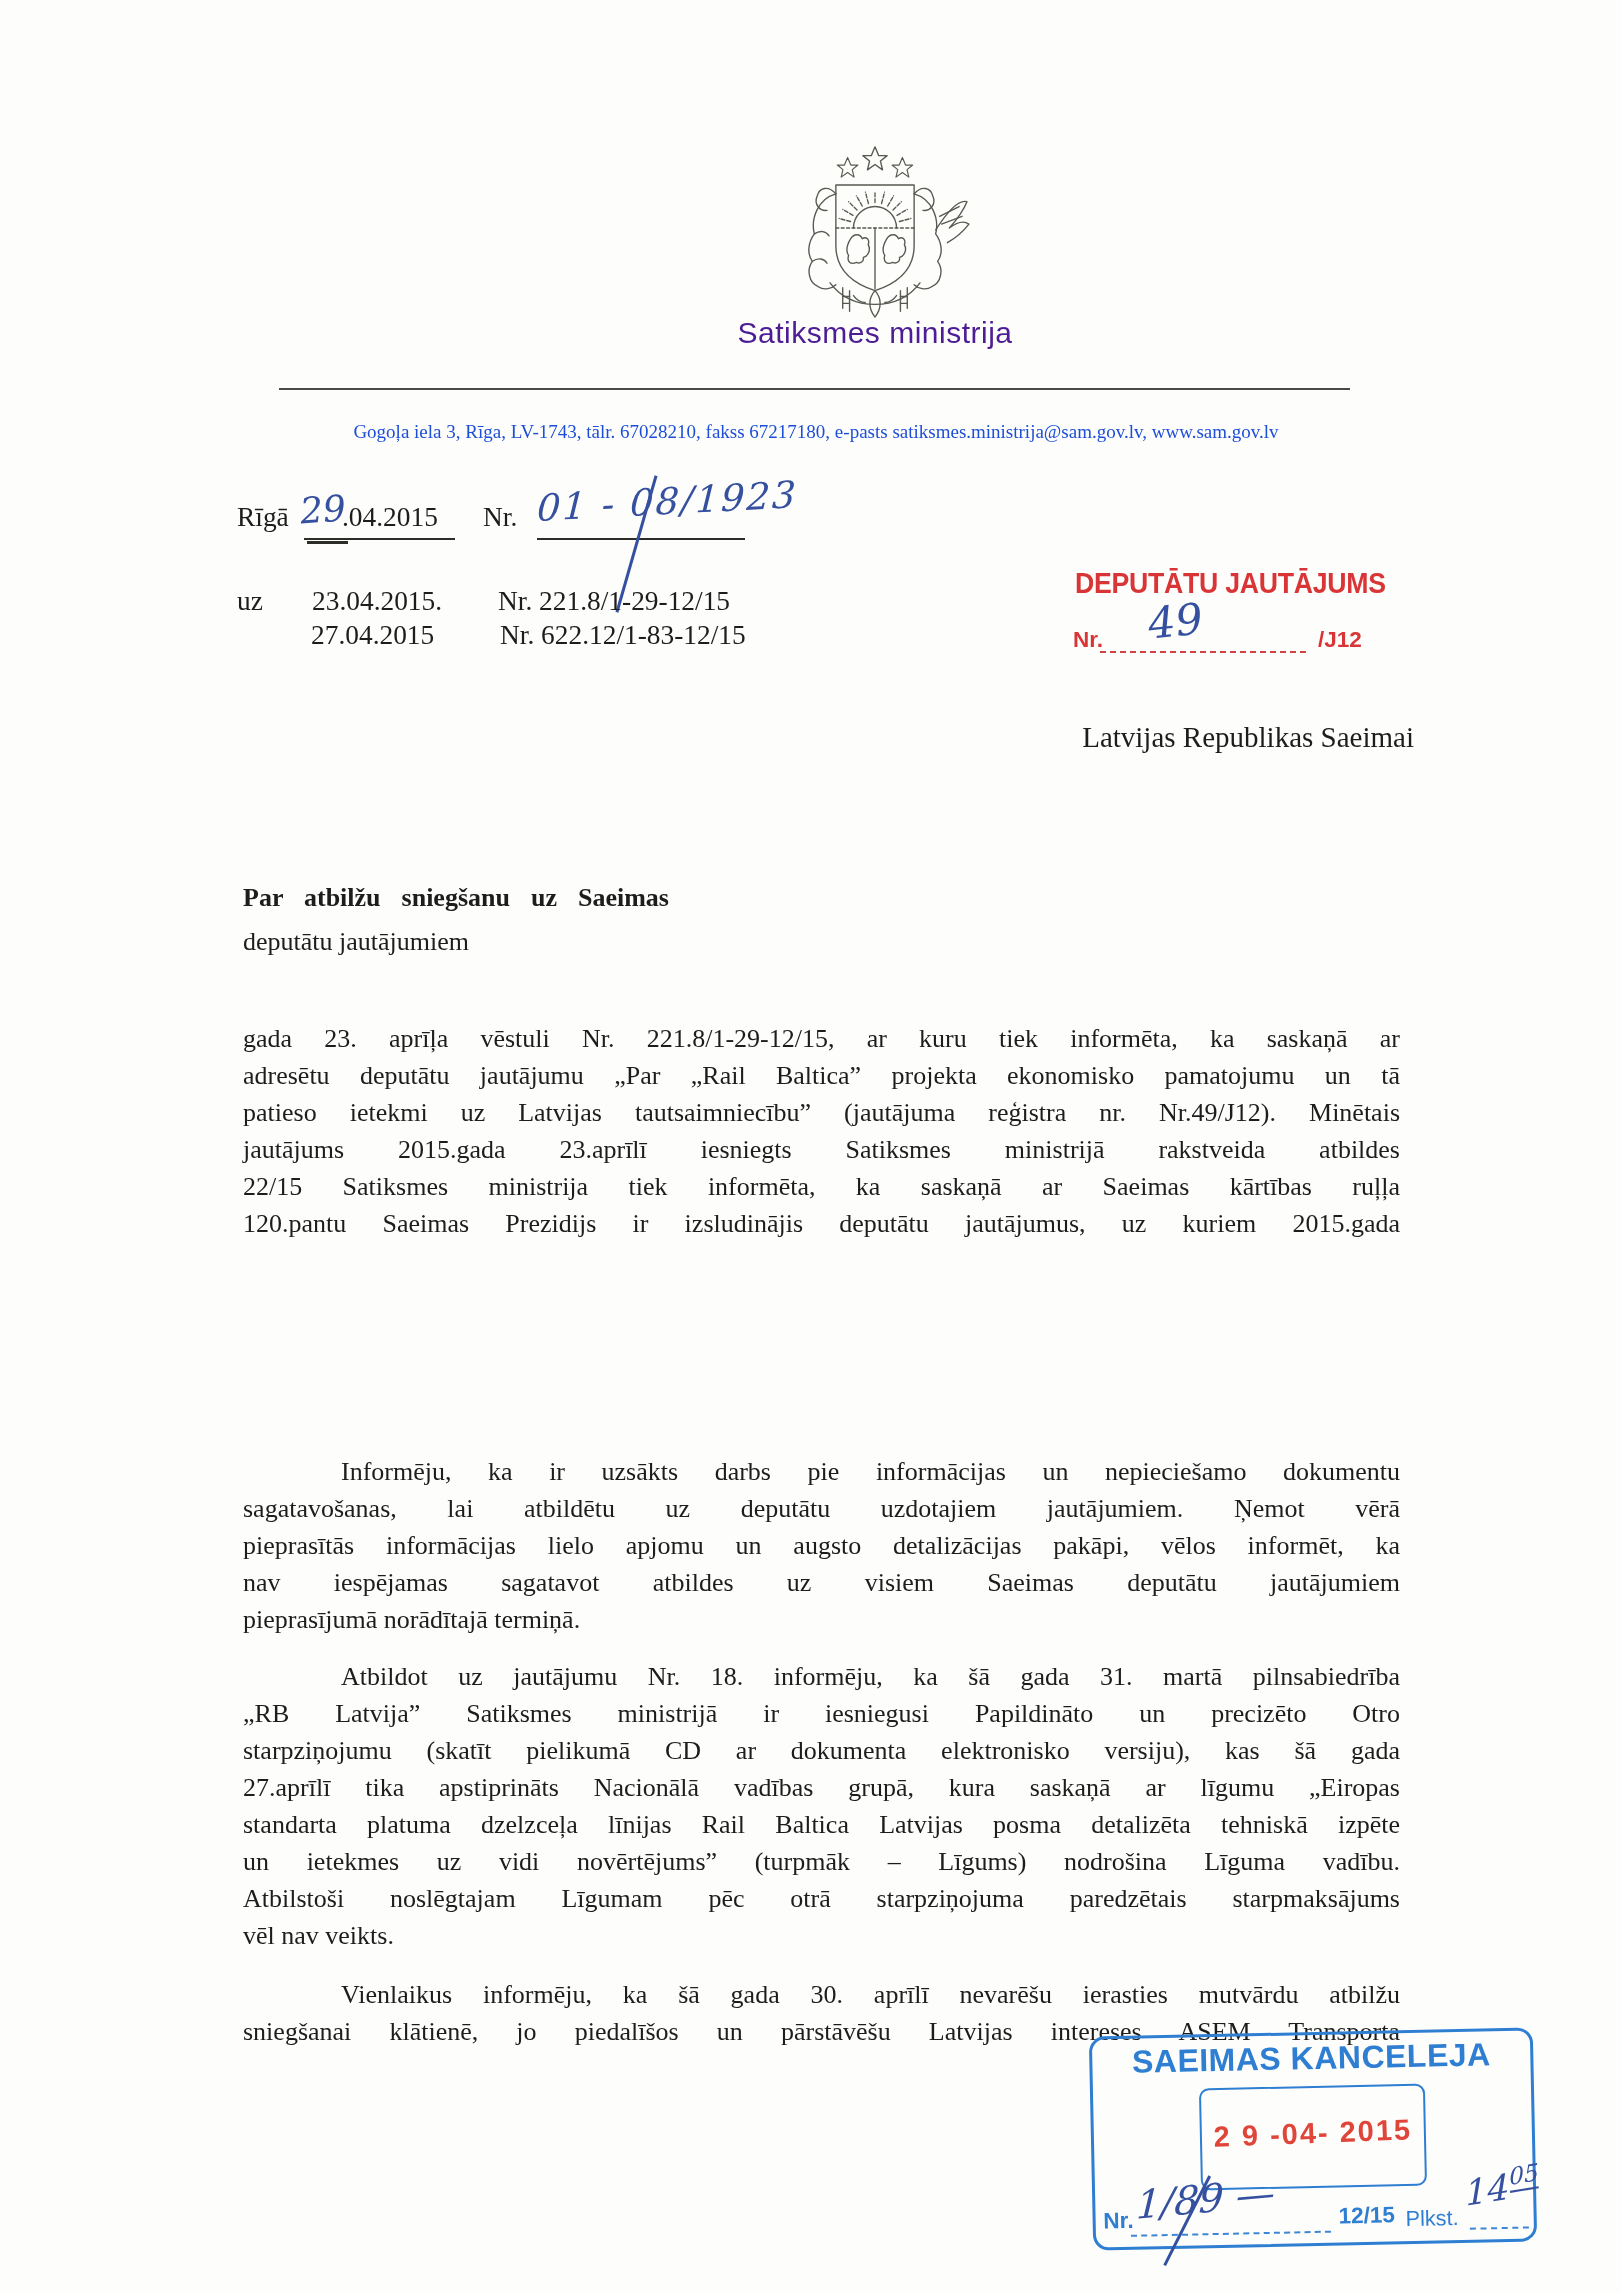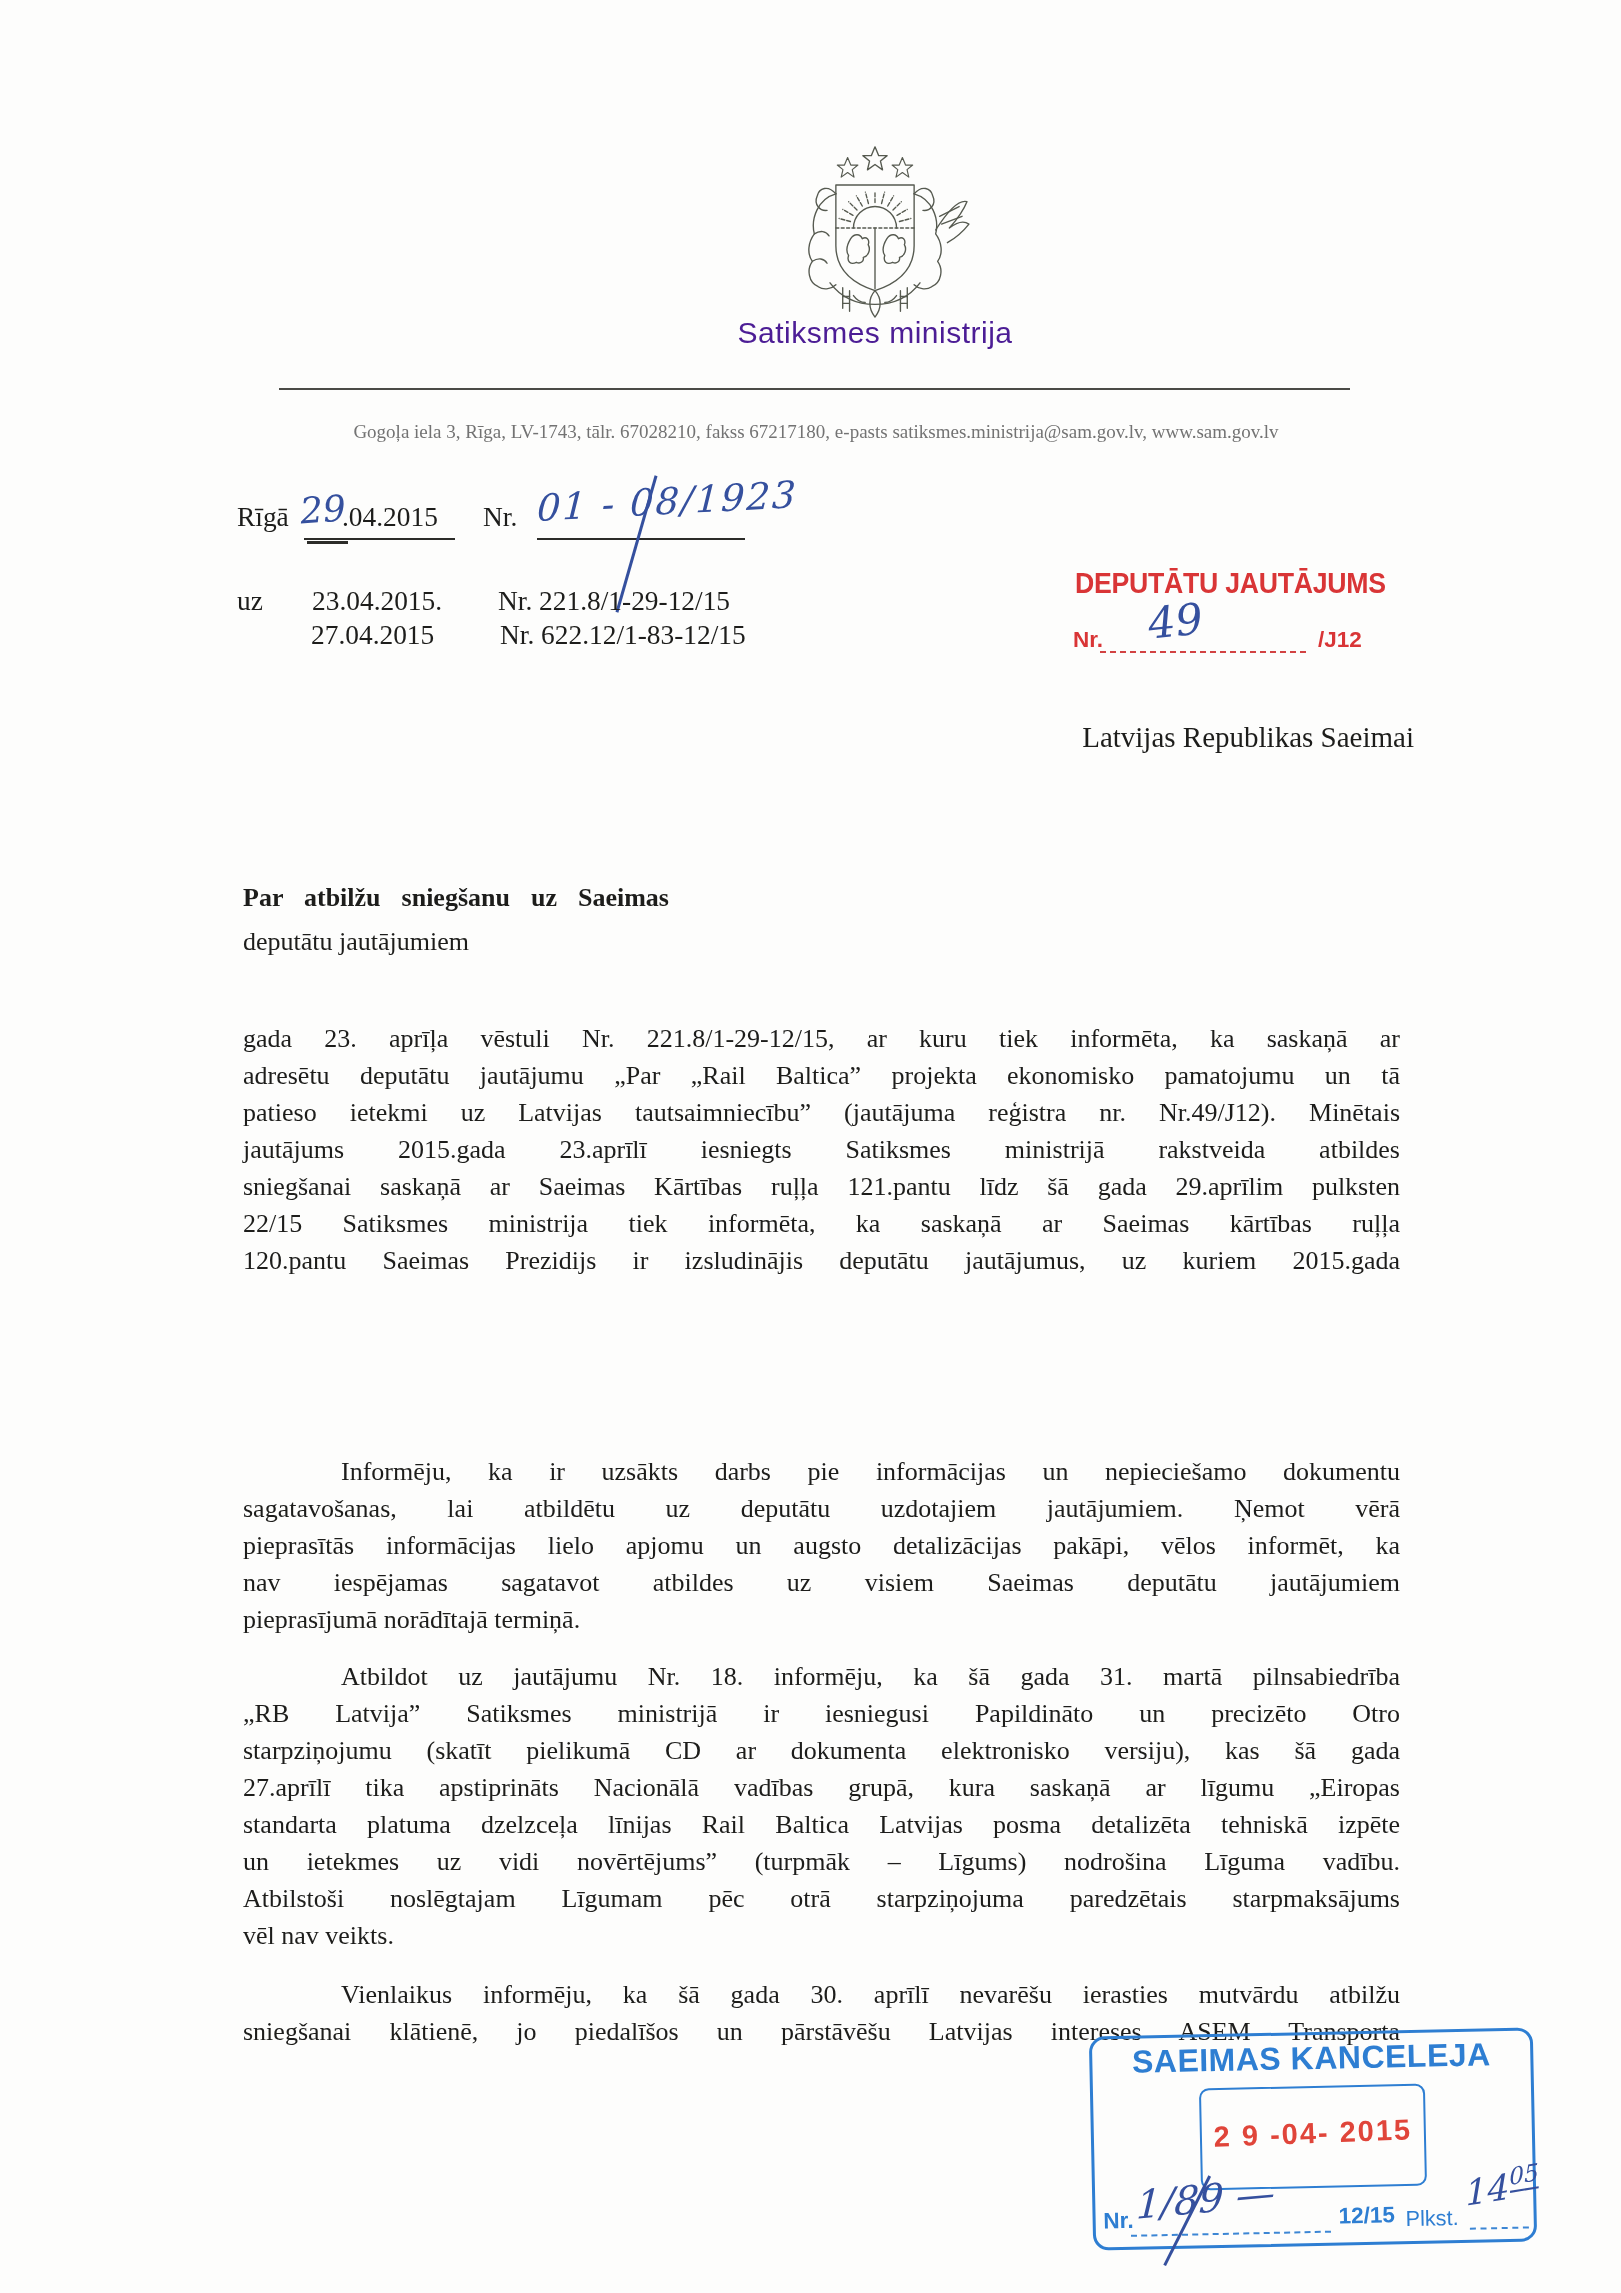--- a/index.html
+++ b/index.html
@@ -6,21 +6,21 @@
   .page{
     position:relative;width:1621px;height:2294px;margin:0 auto;
     background:#fdfdfc;overflow:hidden;
     font-family:"Liberation Serif","DejaVu Serif",serif;color:#1d1d1b;
   }
   .abs{position:absolute;}
   
   .ministry-name{font-family:"Liberation Sans","DejaVu Sans",sans-serif;
     font-size:30px;color:#4c1d95;letter-spacing:0.5px;transform:translateX(-50%);white-space:nowrap;}
   .divider{height:2px;background:#4a4a46;}
-  .contact-line{font-size:19px;color:#737373;transform:translateX(-50%);white-space:nowrap;}
+  .contact-line{font-size:19px;color:#1d4ed8;transform:translateX(-50%);white-space:nowrap;}
   
   .ref-text{font-size:27.4px;white-space:nowrap;}
   .hand{font-family:"DejaVu Serif","Liberation Serif",serif;font-style:italic;
     color:#35509e;white-space:nowrap;}
   .ink-line{background:#35509e;}
   .u-line{background:#2c2c29;height:2px;}
   
   .red-stamp-title{font-family:"Liberation Sans","DejaVu Sans",sans-serif;font-weight:800;
     font-size:29px;color:#d93536;letter-spacing:-0.3px;transform:scaleX(.92);transform-origin:left;white-space:nowrap;}
   .red-el{color:#d93536;font-family:"Liberation Sans","DejaVu Sans",sans-serif;font-weight:700;}
@@ -124,21 +124,20 @@
   <div class="abs" style="left:243px;top:883px;width:426px;">
     <div class="subject-line jf" style="height:44px;font-weight:bold;">Par atbilžu sniegšanu uz Saeimas</div>
     <div class="subject-line">deputātu jautājumiem</div>
   </div>
 
   <div class="abs body-block" style="left:243px;top:1020px;">
     <div class="bl">gada 23. aprīļa vēstuli Nr. 221.8/1-29-12/15, ar kuru tiek informēta, ka saskaņā ar</div>
     <div class="bl">adresētu deputātu jautājumu „Par „Rail Baltica” projekta ekonomisko pamatojumu un tā</div>
     <div class="bl">patieso ietekmi uz Latvijas tautsaimniecību” (jautājuma reģistra nr. Nr.49/J12). Minētais</div>
     <div class="bl">jautājums 2015.gada 23.aprīlī iesniegts Satiksmes ministrijā rakstveida atbildes</div>
-    <div class="bl">sniegšanai saskaņā ar Saeimas Kārtības ruļļa 121.pantu līdz šā gada 29.aprīlim pulksten</div>
     <div class="bl">22/15 Satiksmes ministrija tiek informēta, ka saskaņā ar Saeimas kārtības ruļļa</div>
     <div class="bl">120.pantu Saeimas Prezidijs ir izsludinājis deputātu jautājumus, uz kuriem 2015.gada</div>
   </div>
 
   <div class="abs body-block" style="left:243px;top:1453px;">
     <div class="bl indent">Informēju, ka ir uzsākts darbs pie informācijas un nepieciešamo dokumentu</div>
     <div class="bl">sagatavošanas, lai atbildētu uz deputātu uzdotajiem jautājumiem. Ņemot vērā</div>
     <div class="bl">pieprasītās informācijas lielo apjomu un augsto detalizācijas pakāpi, vēlos informēt, ka</div>
     <div class="bl">nav iespējamas sagatavot atbildes uz visiem Saeimas deputātu jautājumiem</div>
     <div class="bl last">pieprasījumā norādītajā termiņā.</div>

